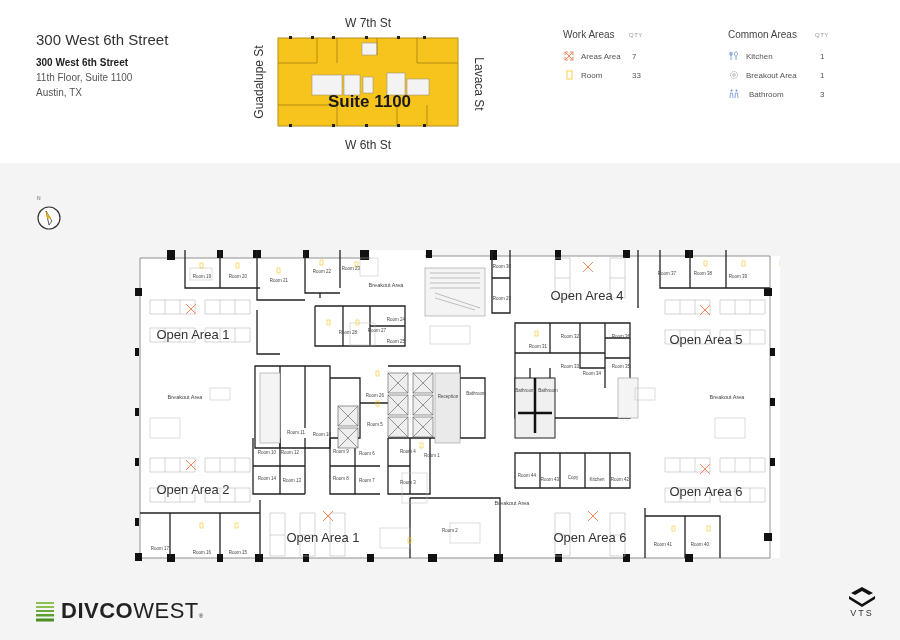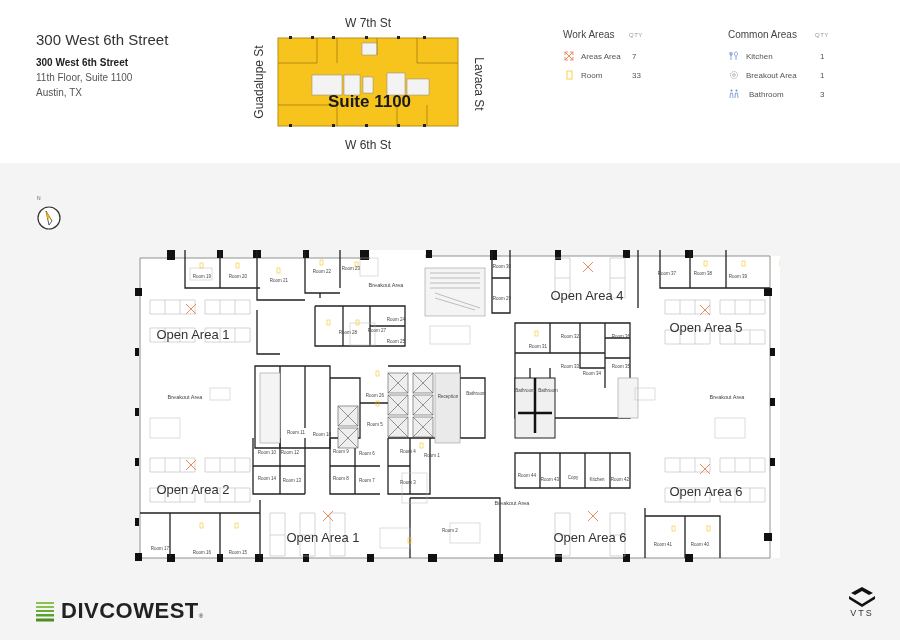--- a/index.html
+++ b/index.html
@@ -263,21 +263,21 @@
         <rect x="246" y="133" width="3" height="5"></rect>
         <rect x="246" y="163" width="3" height="5"></rect>
       <rect x="290" y="205" width="3" height="5"></rect>
     </g>
   </svg>
 
   <div class="olbl" style="left:193px;top:299px">Open Area 1</div>
   <div class="olbl" style="left:63px;top:251px">Open Area 2</div>
   <div class="olbl" style="left:63px;top:96px">Open Area 1</div>
   <div class="olbl" style="left:457px;top:57px">Open Area 4</div>
-  <div class="olbl" style="left:576px;top:89px">Open Area 5</div>
+  <div class="olbl" style="left:576px;top:101px">Open Area 5</div>
   <div class="olbl" style="left:576px;top:253px">Open Area 6</div>
   <div class="olbl" style="left:460px;top:299px">Open Area 6</div>
 
   <div class="blbl" style="left:256px;top:47px">Breakout Area</div>
   <div class="blbl" style="left:55px;top:159px">Breakout Area</div>
   <div class="blbl" style="left:597px;top:159px">Breakout Area</div>
   <div class="blbl" style="left:382px;top:265px">Breakout Area</div>
 
   <div class="lbl" style="left:72px;top:38px">Room 19</div>
   <div class="lbl" style="left:108px;top:38px">Room 20</div>
@@ -334,21 +334,21 @@
 
 <div class="logo">
   <svg width="18" height="20" style="position:absolute;left:0;top:2px">
     <rect x="0" y="0" width="18" height="2" fill="#8cc152"></rect>
     <rect x="0" y="4" width="18" height="2" fill="#8cc152"></rect>
     <rect x="0" y="8" width="18" height="2" fill="#6aaa3a"></rect>
     <rect x="0" y="12" width="18" height="2.5" fill="#5aa02c"></rect>
     <rect x="0" y="16.5" width="18" height="3" fill="#4b8f22"></rect>
   </svg>
   <div style="position:absolute;left:25px;top:-2px;font-size:22px;letter-spacing:0.5px;white-space:nowrap;color:#222">
-    <span style="font-weight:bold">DIVCO</span><span style="font-weight:bold">WEST</span><span style="font-size:6px;vertical-align:baseline">®</span>
+    <span style="font-weight:bold">DIVCO</span><span style="font-weight:normal">WEST</span><span style="font-size:6px;vertical-align:baseline">®</span>
   </div>
 </div>
 
 <div class="vts">
   <svg width="44" height="22" style="position:absolute;left:0;top:0">
     <path d="M11 8 L22 2 L33 8 L29 10 L22 6 L15 10 Z" fill="#111"></path>
     <path d="M9 11 L22 19 L35 11 L35 14 L22 22 L9 14 Z" fill="#111"></path>
   </svg>
   <div style="position:absolute;left:0;top:23px;width:44px;text-align:center;font-size:9px;letter-spacing:2px;color:#333">VTS</div>
 </div>

